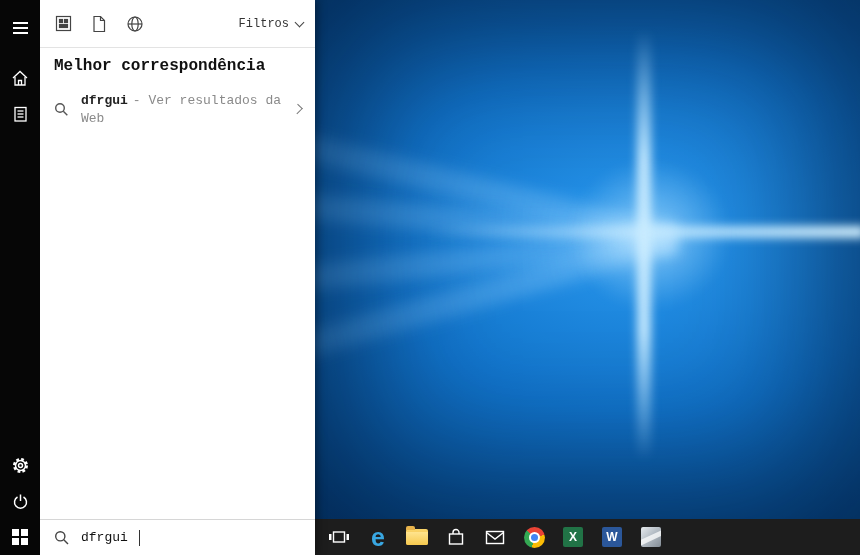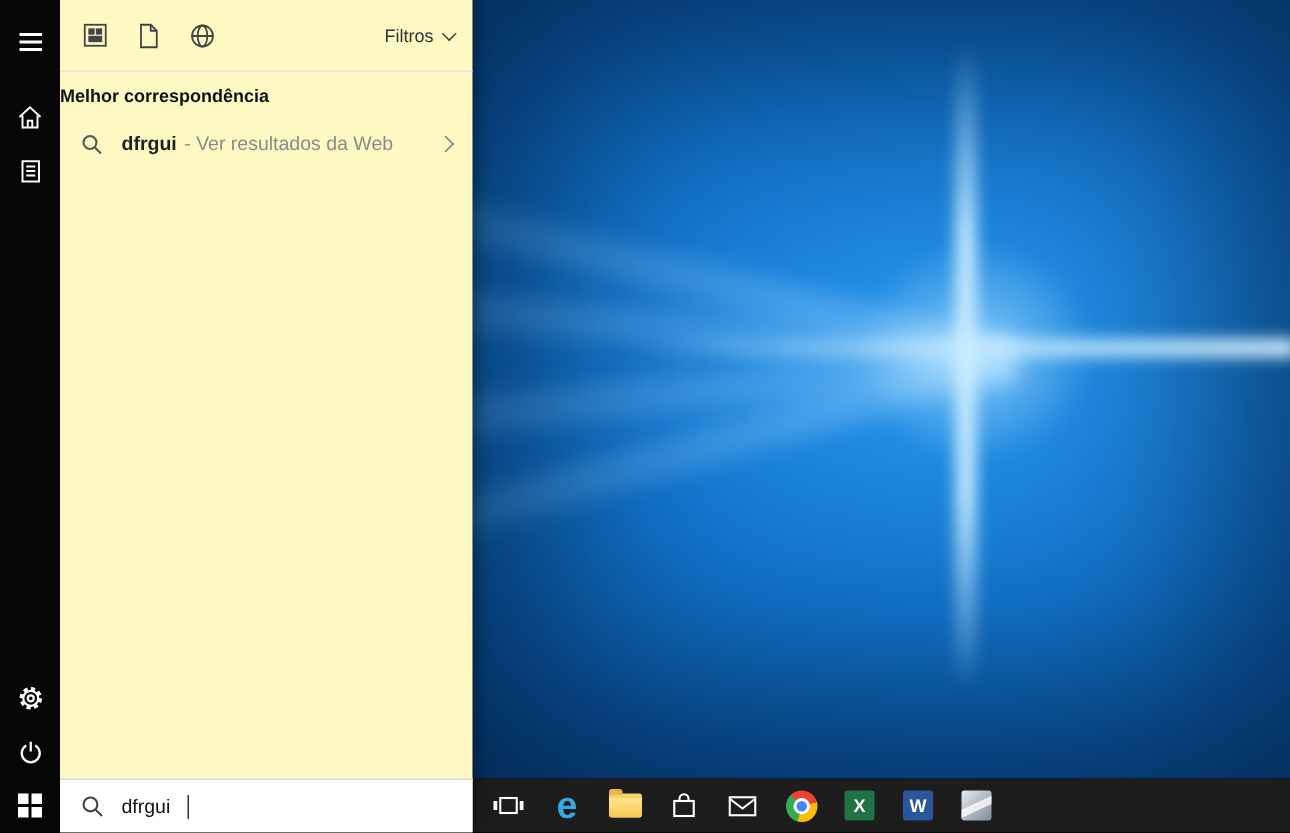--- a/index.html
+++ b/index.html
@@ -44,29 +44,29 @@
   .sidebar { position:absolute; left:0; top:0; width:40px; height:555px; background:#060606; z-index:5;
     display:flex; flex-direction:column; align-items:center; }
   .sb-btn { width:40px; height:36px; display:flex; align-items:center; justify-content:center; flex:0 0 auto; }
   .sb-spacer { flex:1; }
   .hamburger { width:15px; display:flex; flex-direction:column; gap:3px; }
   .hamburger i { display:block; height:2px; background:#fff; }
   .winlogo { display:grid; grid-template-columns:7px 7px; grid-template-rows:7px 7px; gap:2px; }
   .winlogo i { background:#fff; display:block; }
 
   
-  .panel { position:absolute; left:40px; top:0; width:275px; height:555px; background:#fef9c3; z-index:4;
-    display:flex; flex-direction:column; box-shadow:3px 0 8px rgba(0,0,0,.35); }
+  .panel { position:absolute; left:40px; top:0; width:275px; height:555px; background:#ffffff; z-index:4;
+    display:flex; flex-direction:column; box-shadow:3px 0 8px rgba(0,0,0,.35);font-family:Liberation Mono, monospace; }
   .panel-top { height:48px; border-bottom:1px solid #e3e3e3; display:flex; align-items:center; padding:0 12px; gap:14px; }
   .pt-icon { width:22px; height:22px; display:flex; align-items:center; justify-content:center; }
   .pt-right { margin-left:auto; display:flex; align-items:center; gap:7px; }
   .filters-label { font-size:12px; color:#333; }
   .chev-down { width:7px; height:7px; border-right:1.5px solid #444; border-bottom:1.5px solid #444; transform:rotate(45deg); margin-top:-3px; }
 
-  .section-header { font-size:12px; font-weight:bold; color:#111; padding:9px 0 7px; }
+  .section-header { font-size:16px; font-weight:bold; color:#111; padding:9px 14px 7px; }
   .result-row { height:46px; background:#a8d2f0; display:flex; align-items:center; padding:0 12px; gap:10px; position:relative; }
   .result-texts { display:flex; flex-direction:column; gap:2px; }
   .result-title { font-size:13px; font-weight:bold; color:#0c0c0c; }
   .result-subtitle { font-size:11px; color:#4a5a68; }
   .red-box { position:absolute; left:1px; right:1px; top:-1px; bottom:-1px; border:2px solid #e3191f; pointer-events:none; }
 
   .suggestion-row { display:flex; align-items:center; gap:12px; padding:9px 14px; }
   .sug-query { font-size:13px; font-weight:bold; color:#222; }
   .sug-rest { font-size:13px; color:#8a8a8a; margin-left:5px; }
   .chev-right { width:8px; height:8px; border-right:1.6px solid #777; border-top:1.6px solid #777; transform:rotate(45deg); margin-left:auto; }

